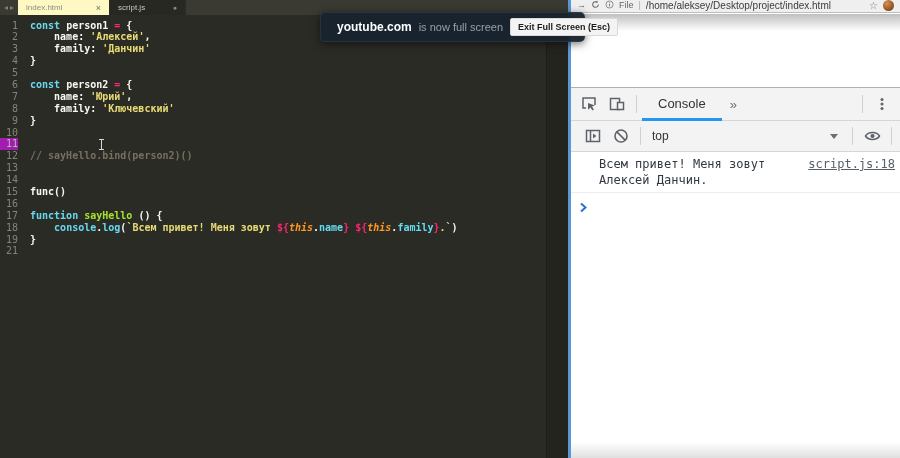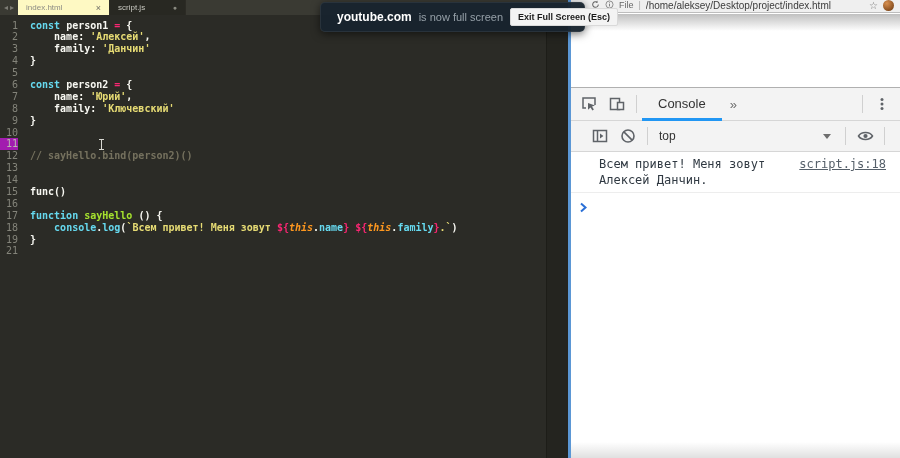--- a/index.html
+++ b/index.html
@@ -53,40 +53,40 @@
   #star{color:#777;font-size:10px}
   #avatar{width:11px;height:11px;border-radius:50%;flex:none;
     background:radial-gradient(circle at 35% 30%,#d89050,#8a5020 70%,#5f3413)}
   #page-shadow{position:absolute;left:0;right:0;top:14px;height:17px;
     background:linear-gradient(to bottom,rgba(140,140,140,.55),rgba(255,255,255,0))}
 
   
   #devtools{position:absolute;left:0;right:0;top:87px;bottom:0;border-top:1px solid #b0b0b0;background:#fff}
   .dtrow{display:flex;align-items:center;background:#f3f3f3;border-bottom:1px solid #d6d6d6}
   #dt-row1{height:33px;padding:0 4px}
-  #dt-row2{height:31px;padding:0 15px}
+  #dt-row2{height:31px;padding:0 8px}
   .iconbtn{width:28px;height:26px;display:flex;align-items:center;justify-content:center;flex:none}
   .vdiv{width:1px;height:18px;background:#d0d0d0;margin:0 5px;flex:none}
   #console-tab{height:33px;display:flex;align-items:center;padding:0 16px;font-size:13px;color:#333;
     border-bottom:3px solid var(--accent);margin-bottom:-1px}
   #more-tabs{color:#6e6e6e;font-size:13px;padding:0 8px}
   #kebab{margin-left:auto}
   #context-label{font-size:12px;color:#333;margin-left:6px}
   #context-caret{margin-left:auto;margin-right:9px;width:0;height:0;
     border-left:4px solid transparent;border-right:4px solid transparent;border-top:5px solid #6e6e6e}
 
   #console-log{font-family:"DejaVu Sans Mono",monospace;font-size:12px;color:#303942}
   #console-msg{position:relative;border-bottom:1px solid #ededed;padding:4px 6px 4px 28px;line-height:16px;background:#fff}
-  #console-msg .srclink{position:absolute;right:14px;top:4px;color:#56606a;text-decoration:underline}
+  #console-msg .srclink{position:absolute;right:5px;top:4px;color:#56606a;text-decoration:underline}
   #console-prompt{display:flex;align-items:flex-start;padding:6px 6px 6px 9px;gap:9px}
   #bottom-fade{position:absolute;left:0;right:0;bottom:0;height:16px;
     background:linear-gradient(to bottom,rgba(0,0,0,0),rgba(0,0,0,.12));pointer-events:none}
 
   
-  #toast{position:absolute;left:320px;top:2px;width:265px;height:30px;z-index:10;
+  #toast{position:absolute;left:320px;top:12px;width:265px;height:30px;z-index:10;
     background:rgba(24,35,46,.96);border:1px solid rgba(255,255,255,.07);border-radius:5px;
     box-shadow:0 2px 9px rgba(0,0,0,.55);display:flex;align-items:center;padding:0 9px;gap:7px}
   #toast .site{color:#fff;font-weight:bold;font-size:12px;white-space:nowrap}
   #toast .msg{color:#96a0a8;font-size:11px;white-space:nowrap}
   #exit-fs-btn{margin-left:auto;background:#f3f3f3;border:1px solid #d9d9d9;border-radius:2px;
     font-size:9px;font-weight:bold;color:#1b1b1b;padding:3px 7px;white-space:nowrap;font-family:"Liberation Sans",sans-serif}
 
   svg{display:block}
 </style>
 </head>

